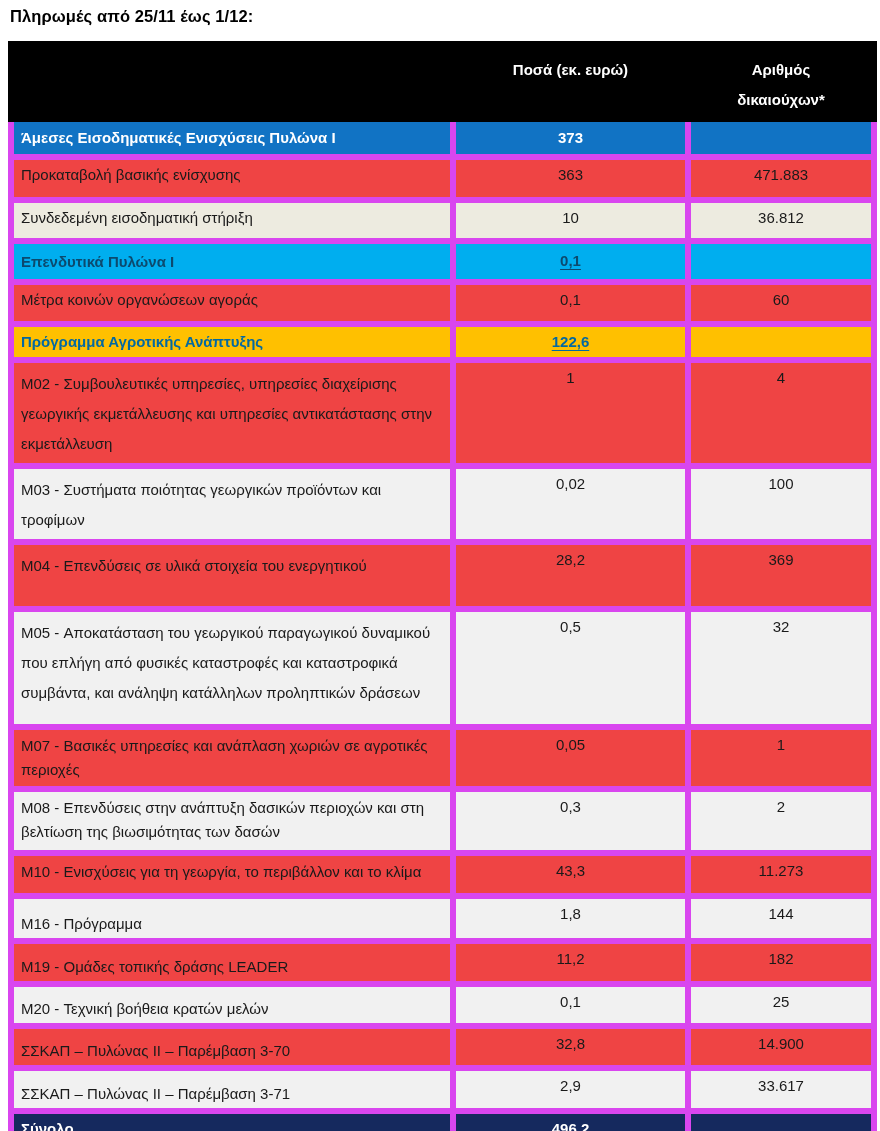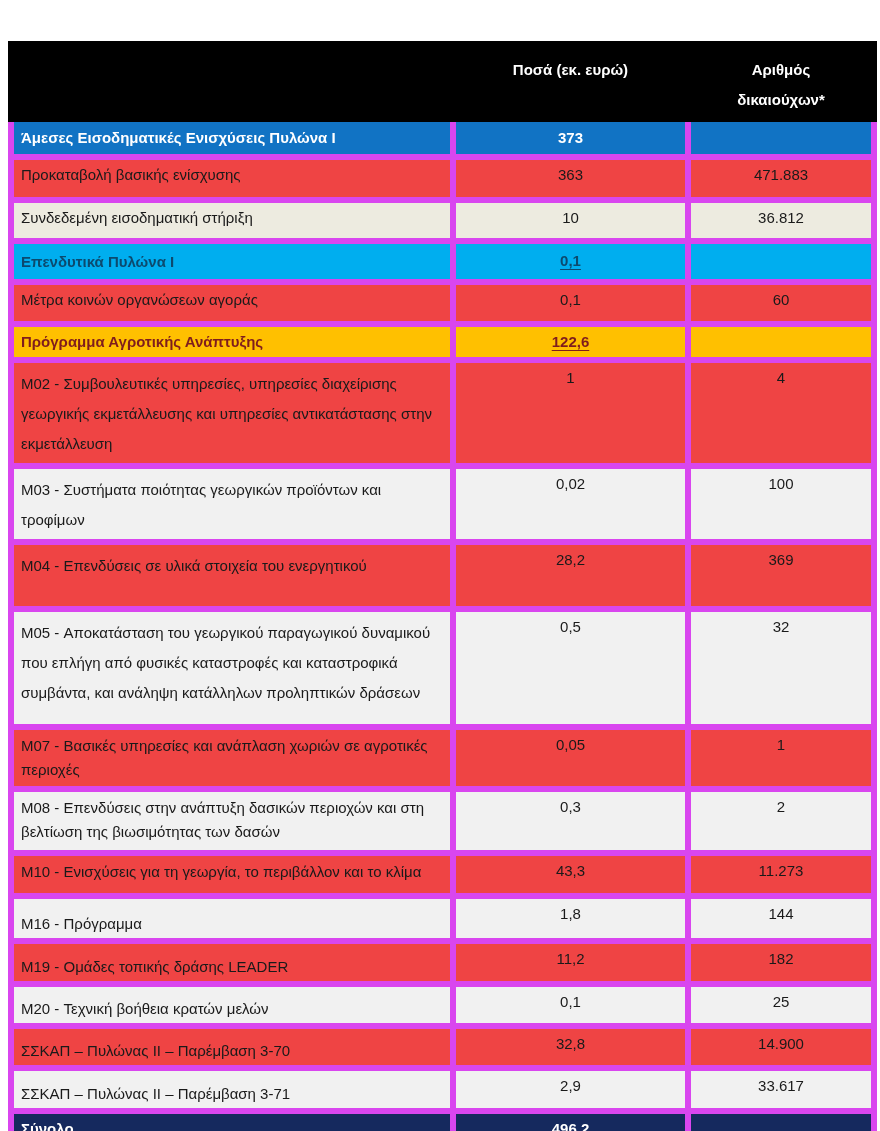--- a/index.html
+++ b/index.html
@@ -67,39 +67,40 @@
     line-height: 22px;
   }
   tr.loose td.label { line-height: 30px; padding-top: 6px; }
   tr.tight td.label { line-height: 24px; }
   tr.mid td.label { vertical-align: middle; padding-top: 0; padding-bottom: 0; }
   tr.mid td.num.amid { vertical-align: middle; padding-top: 0; }
   tr.bottom td.label { vertical-align: bottom; padding-bottom: 3px; }
 
   tr.style-blue   { background: #1173c4; color: #ffffff; }
   tr.style-cyan   { background: #00aeef; color: #0c4a6e; }
-  tr.style-orange { background: #ffc000; color: #7f1d1d; }
+  tr.style-orange { background: #ffc000; color: #0369a1; }
   tr.style-navy   { background: #15295e; color: #ffffff; }
   tr.style-tan    { background: #edebe0; }
   tr.style-gray   { background: #f1f1f1; }
   tr.style-white  { background: #ef4444; }
 
   tr.style-blue td, tr.style-cyan td.label, tr.style-orange td,
   tr.style-navy td { font-weight: 700; }
 
   .u {
     text-decoration: underline;
     text-underline-offset: 3px;
     font-weight: 700;
   }
 </style>
 </head>
 <body>
 
 <div class="page">
+  <h1 class="doc-title">Πληρωμές από 25/11 έως 1/12:</h1>
 
   <table class="payments">
     <colgroup>
       <col style="width:442px">
       <col style="width:235px">
       <col style="width:186px">
     </colgroup>
     <thead>
       <tr>
         <th class="h-label"></th>

